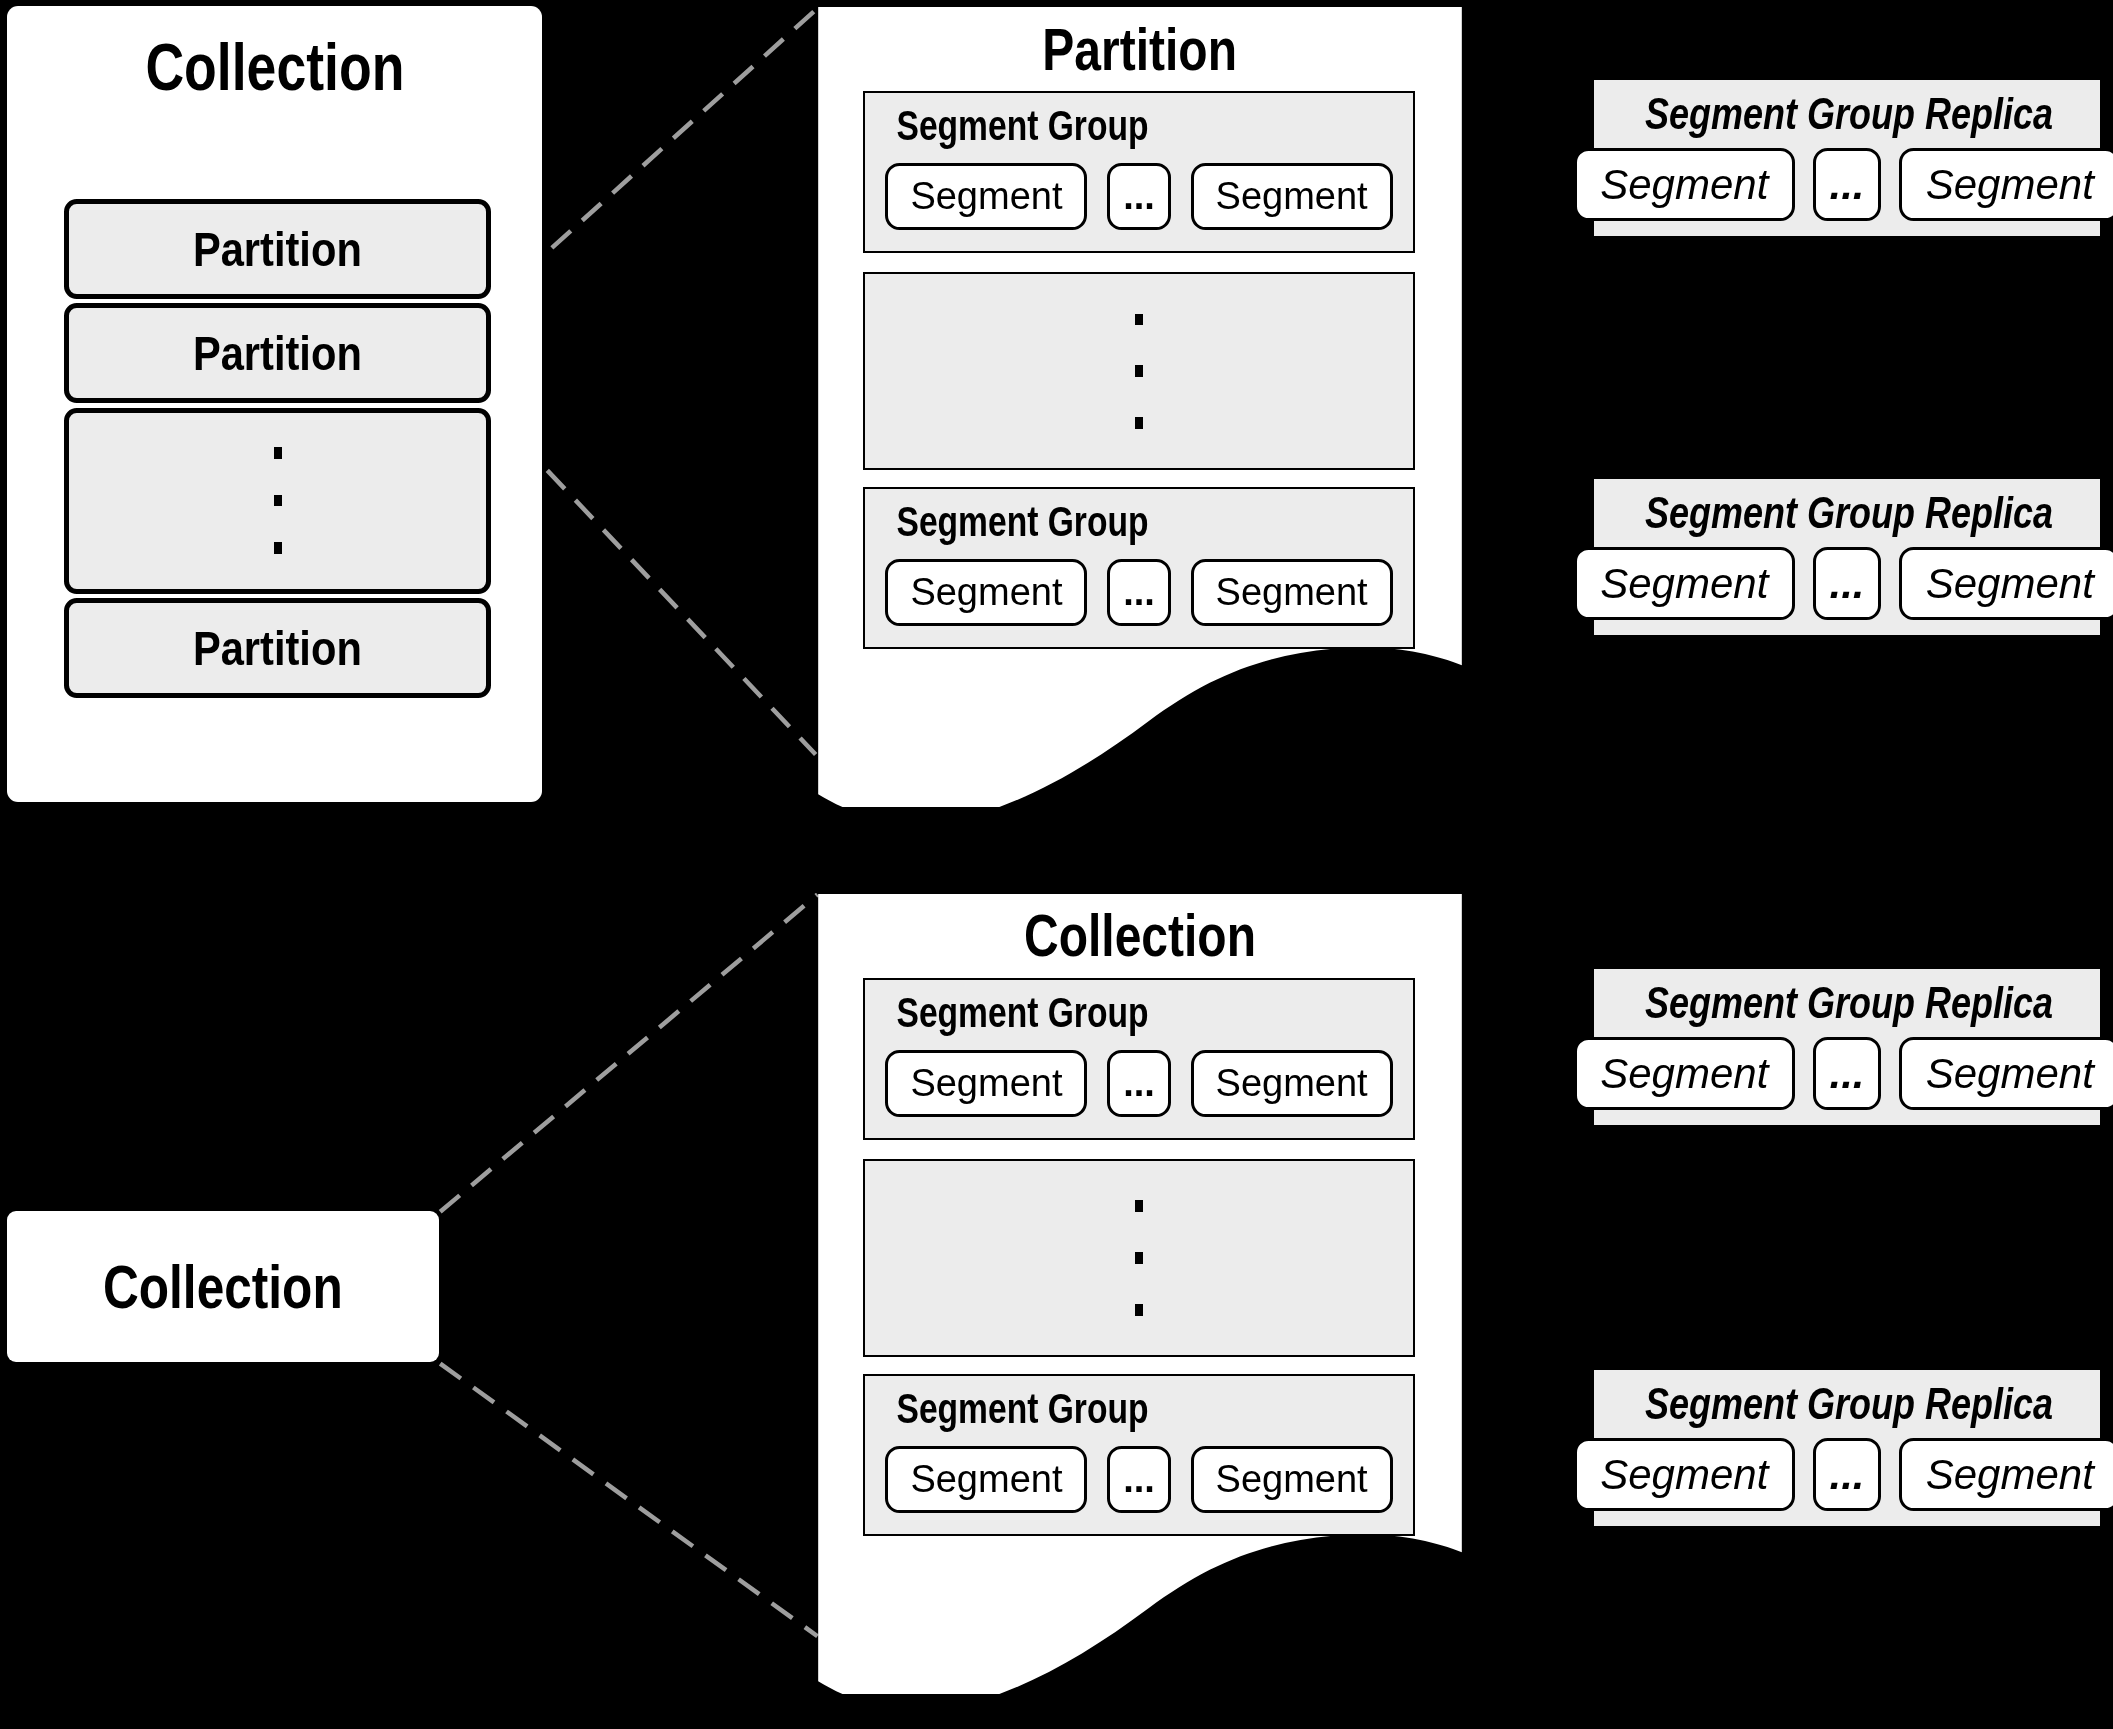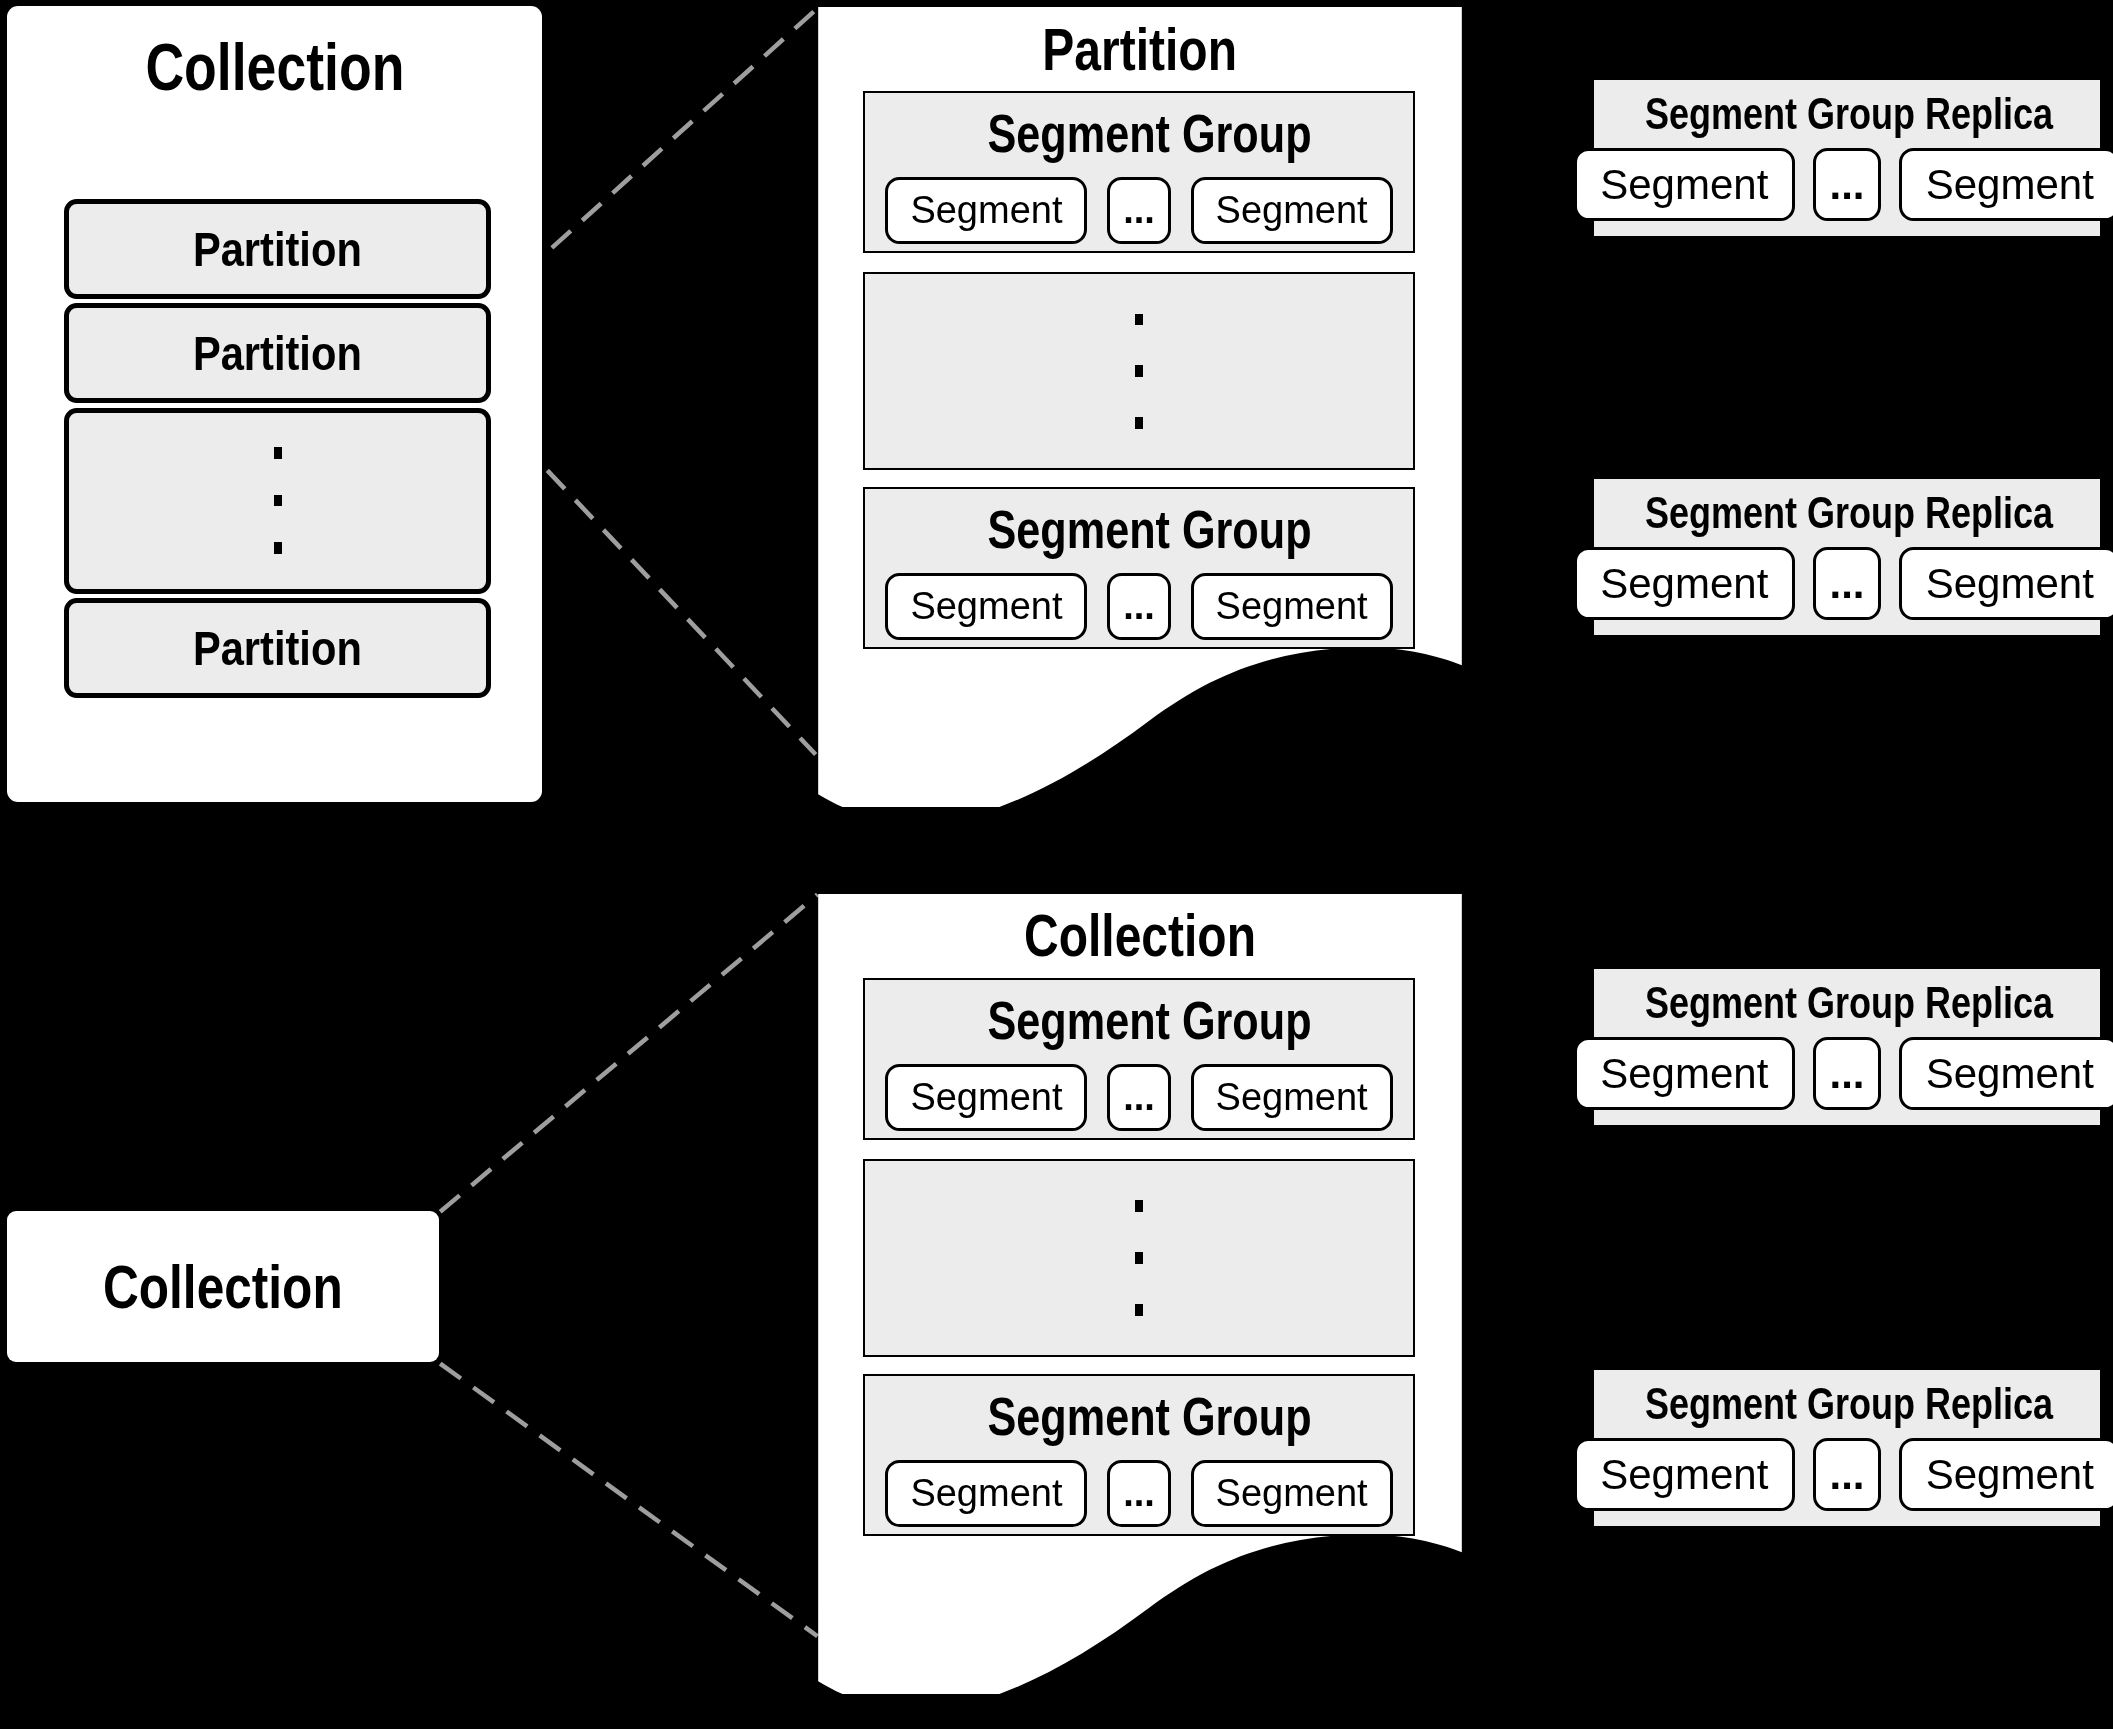--- a/index.html
+++ b/index.html
@@ -40,32 +40,32 @@
   .panel-title{position:absolute;top:7.3px;left:0;width:100%;text-align:center;
     font-size:60px;font-weight:bold;}
   .sgbox{
     position:absolute;left:45px;width:552px;box-sizing:border-box;
     border:2.7px solid #000;background:#ececec;
   }
   .sg1{top:84px;height:162px;}
   .sgdots{top:265px;height:198px;display:flex;flex-direction:column;
     align-items:center;justify-content:center;gap:40px;}
   .sg2{top:480px;height:162px;}
-  .sg-title{margin-top:9px;text-align:center;font-size:54px;font-weight:bold;margin-left:21px;}
+  .sg-title{margin-top:9px;text-align:left;font-size:42px;font-weight:bold;}
   .seg-row{margin-top:12.7px;display:flex;justify-content:center;gap:20px;}
   .seg{
     box-sizing:border-box;height:67px;border:3.6px solid #000;border-radius:14.5px;
     background:#fff;display:flex;align-items:center;justify-content:center;
     padding:0 22px;font-size:38px;font-weight:normal;
   }
   .seg.mini{padding:0 12.7px;font-weight:bold;}
 
   
   .replica{
-    position:absolute;left:1594px;width:506px;height:156px;background:#ececec;
+    position:absolute;left:1594px;width:506px;height:156px;background:#ececec;font-style:italic;
   }
   .rep-title{margin-top:8.2px;text-align:center;font-size:45px;font-weight:bold;}
   .rep-row{margin-top:8.2px;display:flex;justify-content:center;gap:18px;}
   .rep-seg{
     box-sizing:border-box;height:73px;border:3.6px solid #000;border-radius:14.5px;
     background:#fff;display:flex;align-items:center;justify-content:center;
     padding:0 23.6px;font-size:42px;
   }
   .rep-seg.mini{padding:0 13.6px;font-weight:bold;}
 

